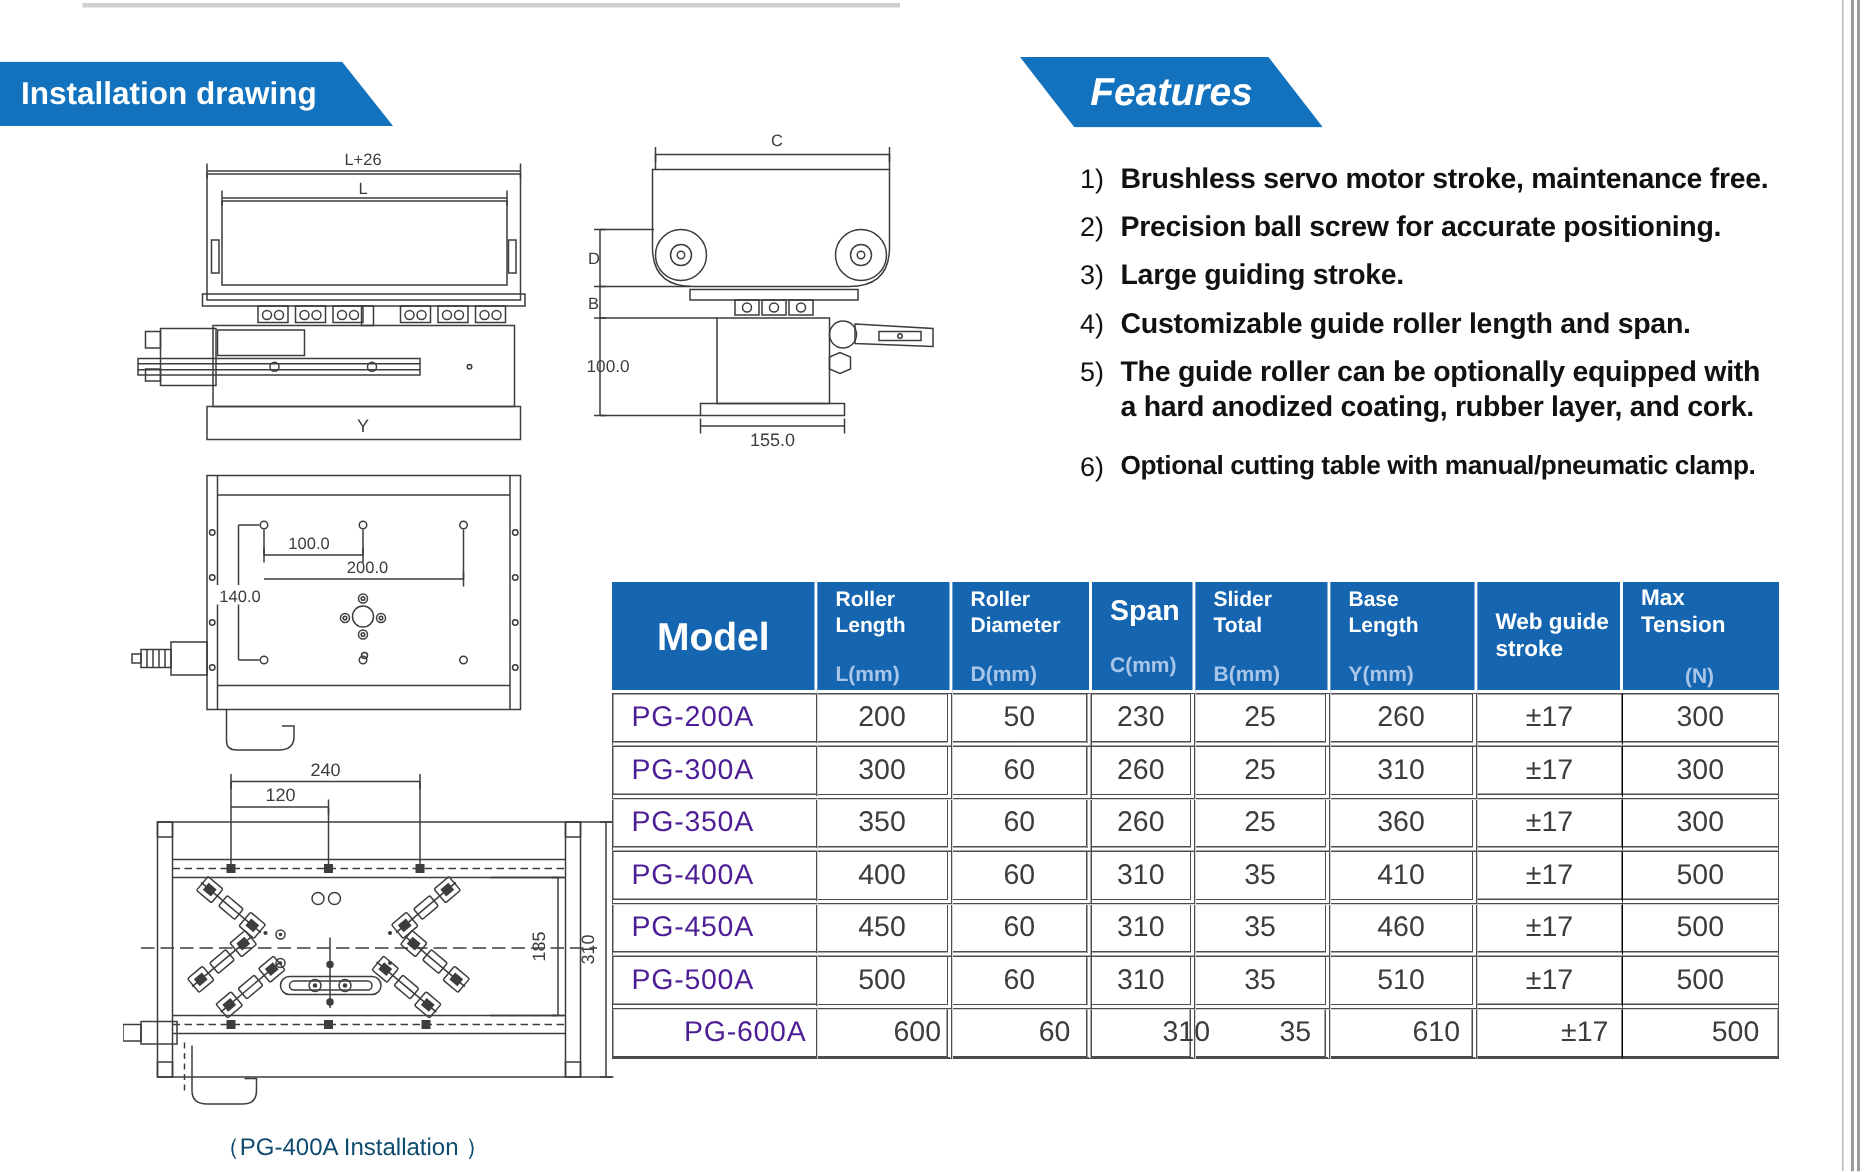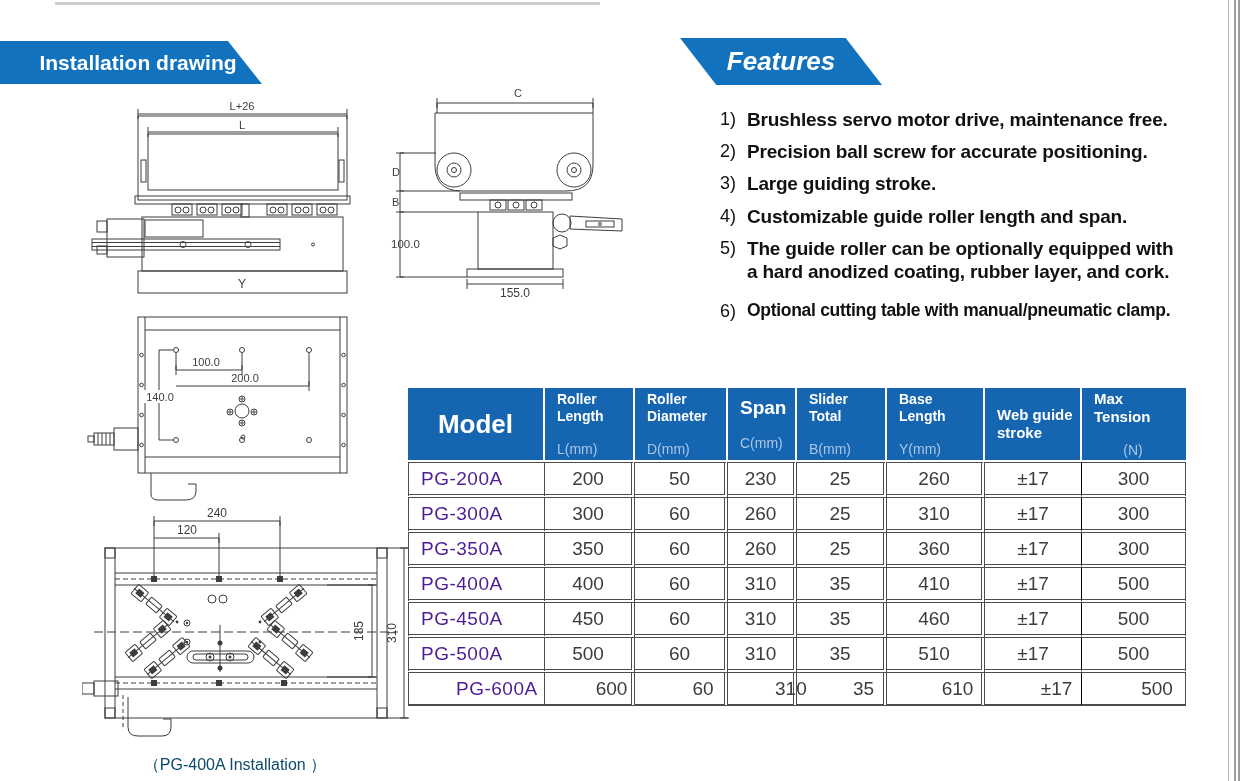--- a/index.html
+++ b/index.html
@@ -7,21 +7,21 @@
     position:relative; width:1244px; height:781px; background:#ffffff;
     font-family:"Liberation Sans", sans-serif; overflow:hidden;
   }
   
   .top-rule { position:absolute; left:55px; top:2px; width:545px; height:3px; background:#cdcdd2; }
   .right-rule-thin { position:absolute; left:1228px; top:0; width:1px; height:781px; background:#b8b8bc; }
   .right-rule-a { position:absolute; left:1234px; top:0; width:2px; height:781px; background:#9a9aa0; }
   .right-rule-b { position:absolute; left:1238px; top:0; width:2px; height:781px; background:#9a9aa0; }
 
   
-  .banner { position:absolute; background:#1272bd; color:#fff; font-weight:bold;text-align:center; }
+  .banner { position:absolute; background:#1272bd; color:#fff; font-weight:bold; }
   .banner-install {
     left:0; top:41px; width:262px; height:43px; line-height:43px;
     padding-left:14px; box-sizing:border-box; font-size:21px;
     clip-path:polygon(0 0, 87% 0, 100% 100%, 0 100%);
   }
   .banner-features {
     left:680px; top:38px; width:202px; height:47px; line-height:47px;
     text-align:center; font-size:26px;
     clip-path:polygon(0 0, 82% 0, 100% 100%, 18% 100%);
     font-style:italic;
@@ -40,21 +40,21 @@
   .spec-table th {
     background:#1565b0; color:#fff; height:72px; padding:0 0 0 12px;
     border-right:2px solid #ffffff; border-bottom:2px solid #ffffff;
     text-align:left; vertical-align:middle; font-weight:700;
   }
   .spec-table th:last-child { border-right:none; }
   .spec-table th.center { text-align:center; padding-left:0; }
   .th-label { font-size:14px; line-height:1.18; white-space:pre-line; }
   .th-label.big { font-size:26px; }
   .th-label.mid { font-size:19px; }
-  .th-unit { font-size:14px; font-weight:400; color:#a9c6e8; margin-top:16px; }
+  .th-unit { font-size:14px; font-weight:700; color:#a9c6e8; margin-top:16px; }
   .th-unit.indent { text-align:center; padding-right:14px; }
   .spec-table td {
     height:31px; background:#fff; font-size:19px; color:#3c3c3c; text-align:center;
     border-right:4px double #4d4d4d; border-bottom:4px double #4d4d4d; padding:0;
   }
   .spec-table td:first-child {
     text-align:left; padding-left:12px; color:#4c1d95; letter-spacing:0.5px;
     border-left:1px solid #4d4d4d; border-right:1px solid #4d4d4d;
   }
   .spec-table td:nth-child(7) { border-right:1px solid #000000; }
@@ -365,21 +365,21 @@
 
   <div class="caption">（PG-400A Installation ）</div>
 
   <div class="banner banner-features">
     <span>Features</span>
   </div>
 
   <div class="features-list">
     <div class="feature-item">
       <span class="fnum">1)</span>
-      <span class="ftext">Brushless servo motor drive, maintenance free.</span>
+      <span class="ftext">Brushless servo motor stroke, maintenance free.</span>
     </div>
     <div class="feature-item">
       <span class="fnum">2)</span>
       <span class="ftext">Precision ball screw for accurate positioning.</span>
     </div>
     <div class="feature-item">
       <span class="fnum">3)</span>
       <span class="ftext">Large guiding stroke.</span>
     </div>
     <div class="feature-item">

